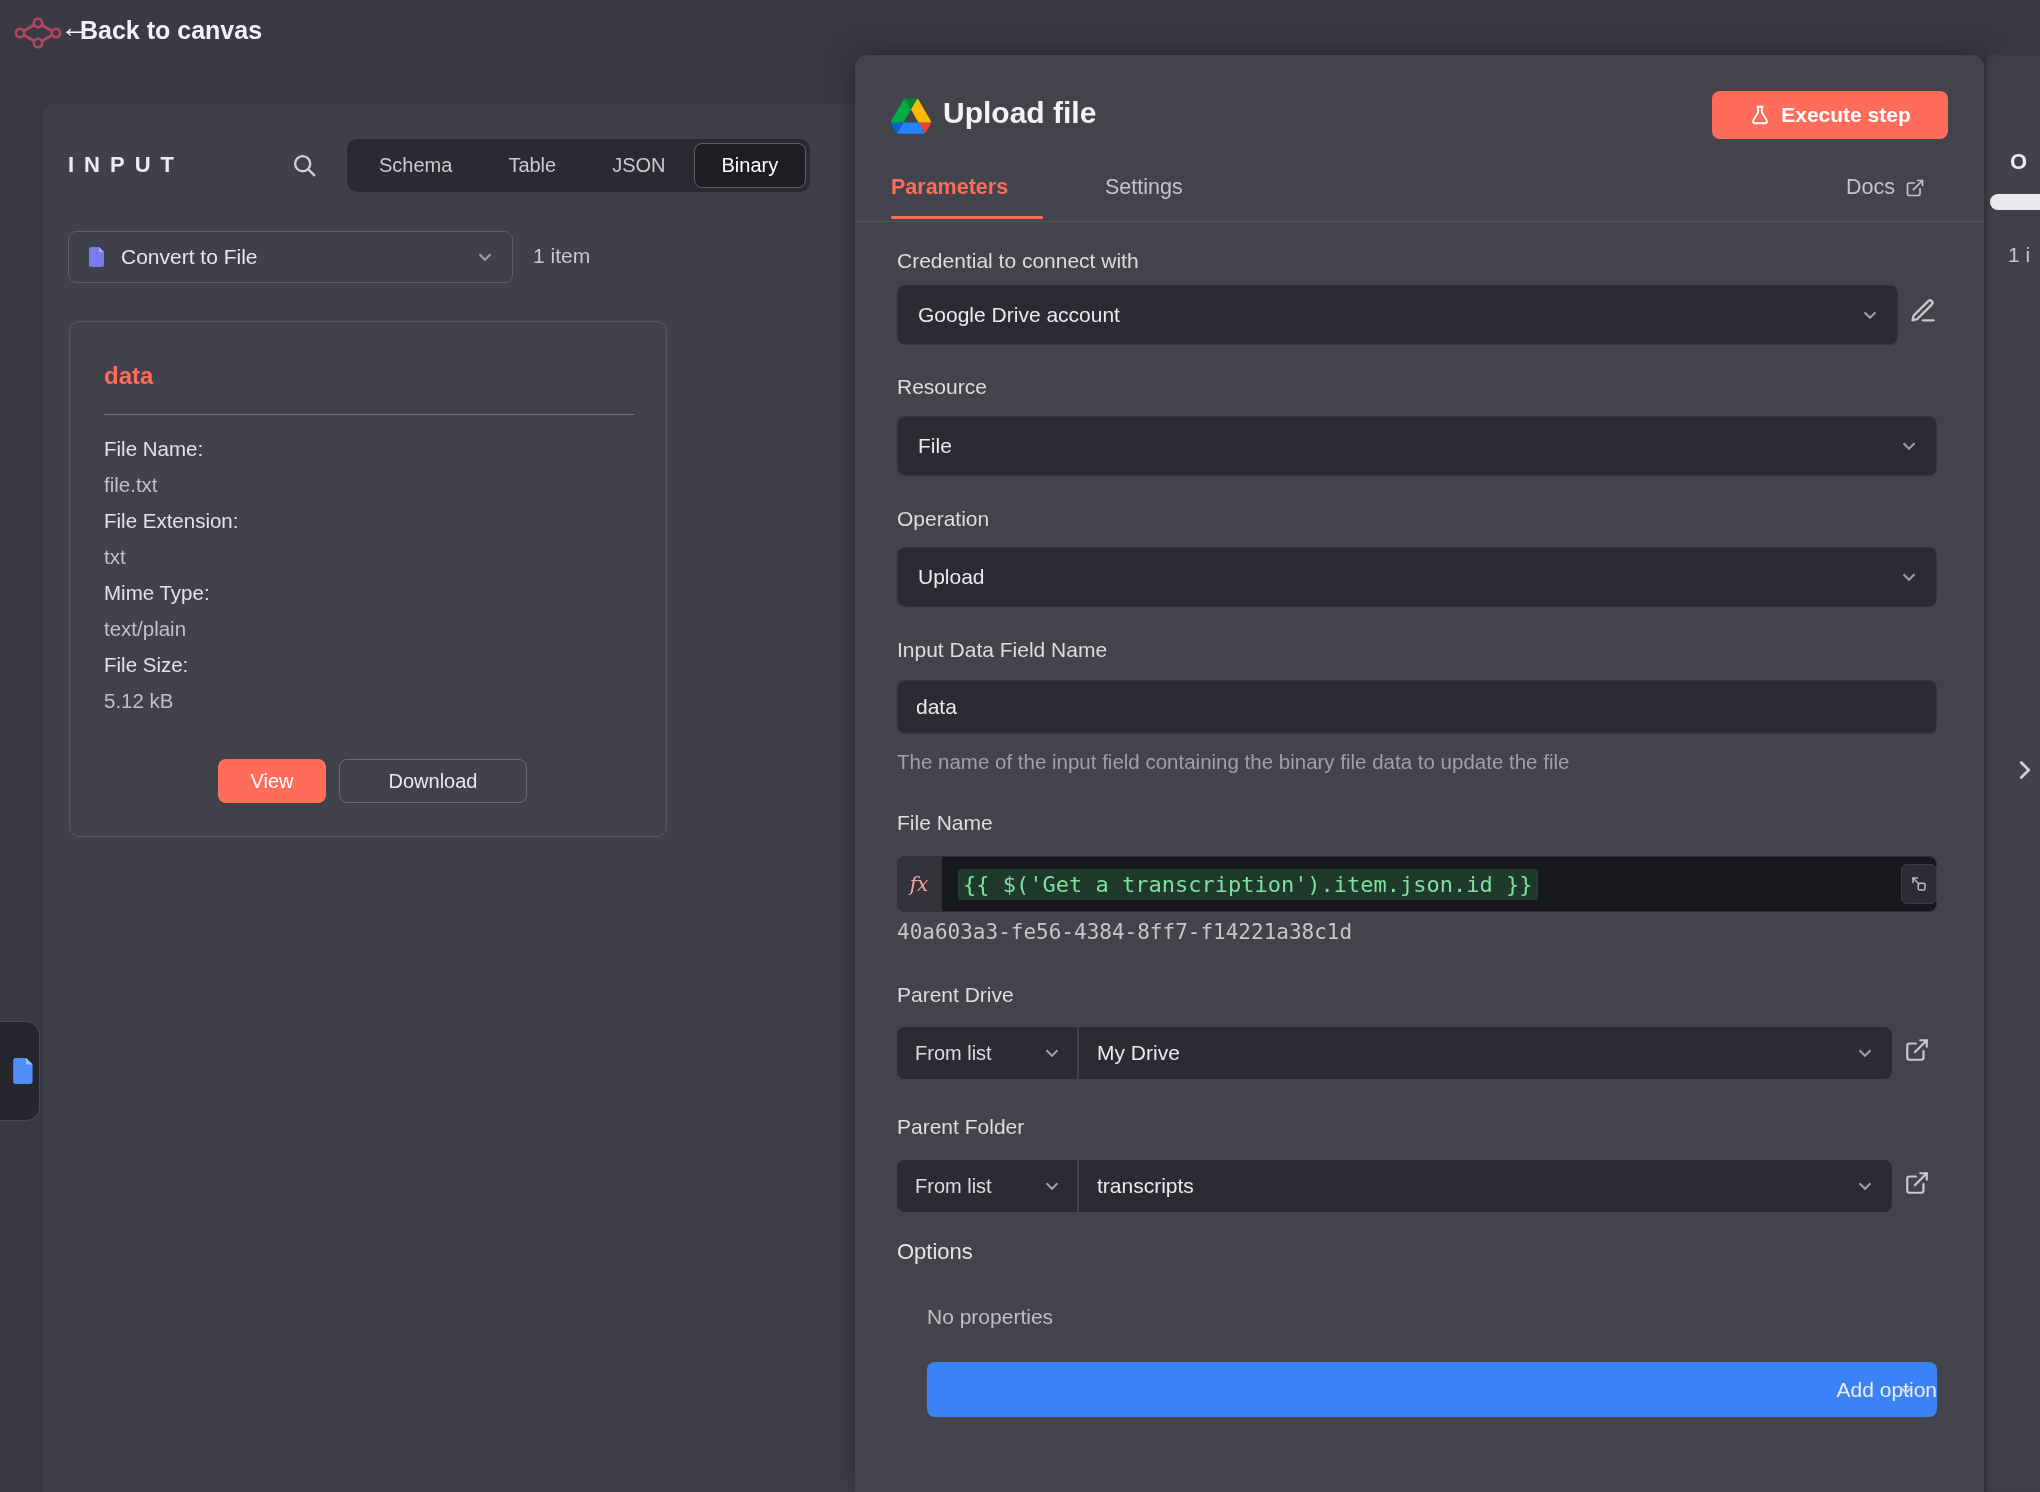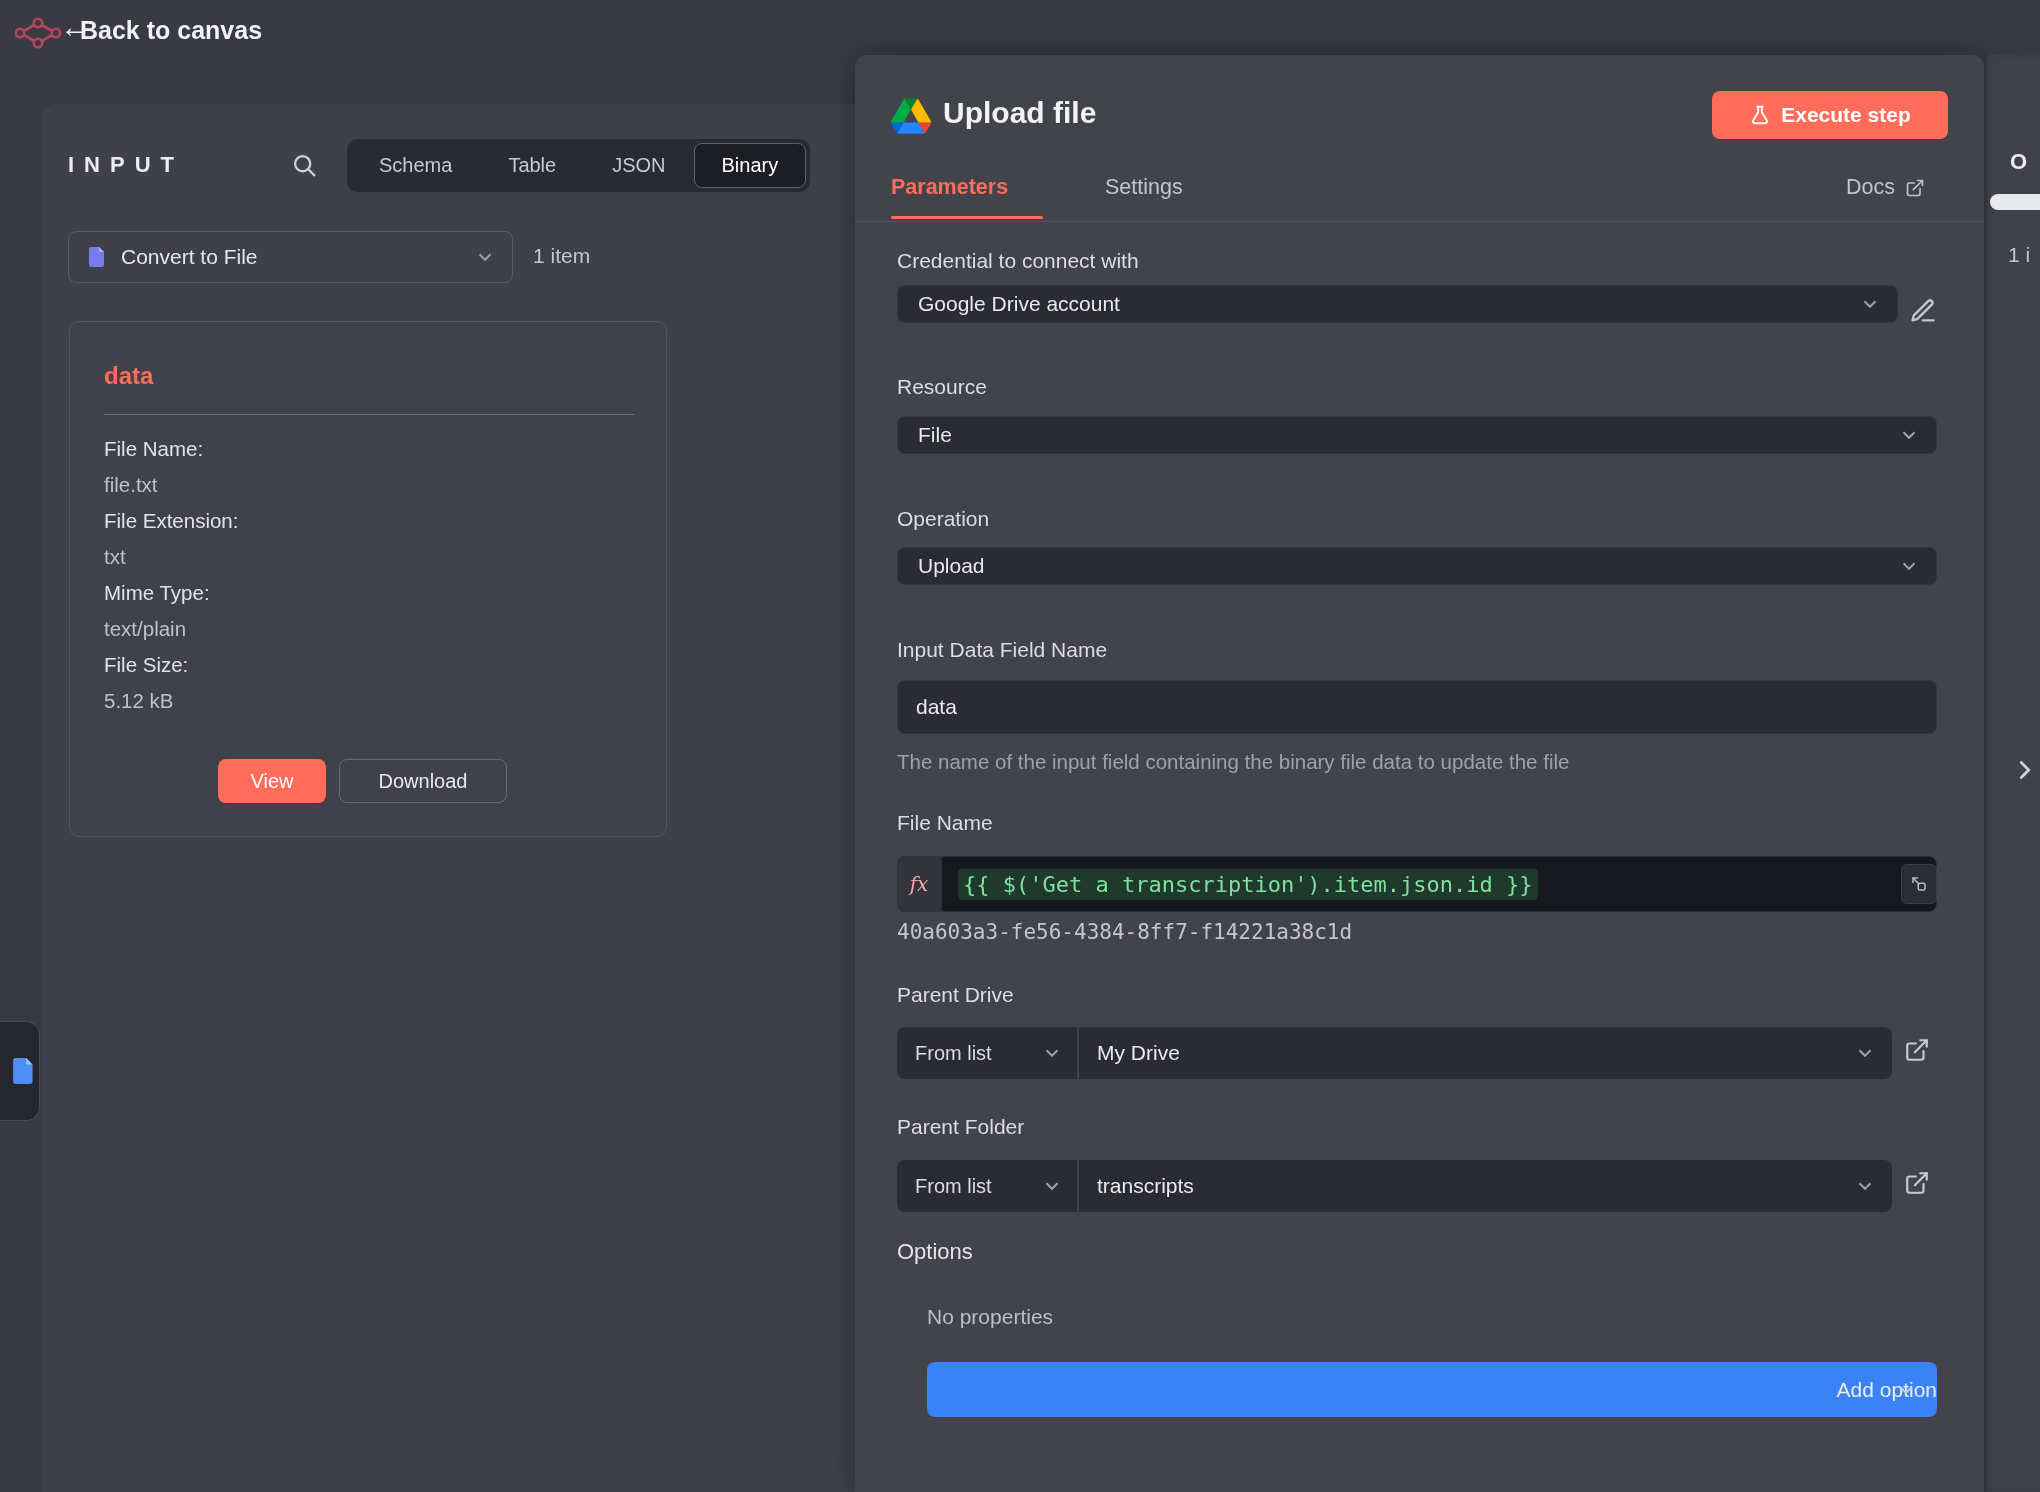--- a/index.html
+++ b/index.html
@@ -39,21 +39,21 @@
   .bin-card { position:absolute; left:26px; top:217px; width:598px; height:516px;
               border:1px solid #55565f; border-radius:10px; background:#40414a; }
   .bin-key { position:absolute; left:34px; top:40px; font-size:24px; font-weight:700; color:#ff6d5a; }
   .bin-rule { position:absolute; left:34px; top:92px; width:530px; height:1px; background:#70717a; }
   .bin-rows { position:absolute; left:34px; top:109px; font-size:20.5px; line-height:36px; }
   .bin-rows .k { color:#e2e3e8; font-weight:500; }
   .bin-rows .v { color:#bfc0c8; }
   .btn-view { position:absolute; left:148px; top:437px; width:108px; height:44px;
               background:#ff6d5a; border-radius:8px; display:flex; align-items:center;
               justify-content:center; font-size:20px; color:#ffffff; }
-  .btn-download { position:absolute; left:269px; top:437px; width:168px; height:44px;
+  .btn-download { position:absolute; left:269px; top:437px; width:188px; height:44px;
                   border:1px solid #6a6b73; border-radius:8px; display:flex; align-items:center;
                   justify-content:center; font-size:20px; color:#e8e9ec; }
 
   
   .node-panel { position:absolute; left:855px; top:55px; width:1129px; height:1437px;
                 background:#43444b; border-radius:12px 12px 0 0;
                 box-shadow:0 0 34px rgba(0,0,0,.35); }
   .drive-icon { position:absolute; left:36px; top:43px; width:40px; height:36px; }
   .node-title { position:absolute; left:88px; top:41px; font-size:30px; font-weight:700; color:#f2f3f5; }
   .exec-btn { position:absolute; left:857px; top:36px; width:236px; height:48px;
@@ -61,21 +61,21 @@
               justify-content:center; gap:10px; font-size:21px; font-weight:600; color:#ffffff; }
   .tab-params { position:absolute; left:36px; top:120px; font-size:21.5px; font-weight:600; color:#ff6d5a; }
   .tab-settings { position:absolute; left:250px; top:120px; font-size:21.5px; color:#c2c3cb; }
   .tab-underline { position:absolute; left:36px; top:161px; width:152px; height:3px;
                    background:#ff6d5a; border-radius:2px; }
   .tabs-divider { position:absolute; left:0; top:166px; width:100%; height:1px; background:#52535c; }
   .docs-link { position:absolute; left:991px; top:120px; display:flex; align-items:center; gap:10px;
                font-size:21.5px; color:#c2c3cb; }
 
   .f-label { position:absolute; left:42px; font-size:21px; line-height:26px; color:#dcdde3; }
-  .sel { position:absolute; height:38px; background:#2b2c33; border:1px solid rgba(255,255,255,0.05);
+  .sel { position:absolute; height:60px; background:#2b2c33; border:1px solid rgba(255,255,255,0.05);
          border-radius:8px; display:flex; align-items:center; padding:0 20px;
          font-size:21px; color:#e9eaee; }
   .sel .chev { position:absolute; right:16px; }
   .hint { position:absolute; left:42px; top:695px; font-size:20.5px; color:#9fa0a9; }
 
   .fx-box { position:absolute; left:42px; top:801px; width:44px; height:56px; background:#33343b;
             border-radius:8px 0 0 8px; display:flex; align-items:center; justify-content:center;
             font-family:"DejaVu Serif", serif; font-style:italic; font-size:20px; color:#fca5a5; }
   .expr-input { position:absolute; left:86px; top:801px; width:996px; height:56px; background:#17181e;
                 border:1px solid #303138; border-radius:0 8px 8px 0; display:flex; align-items:center;

